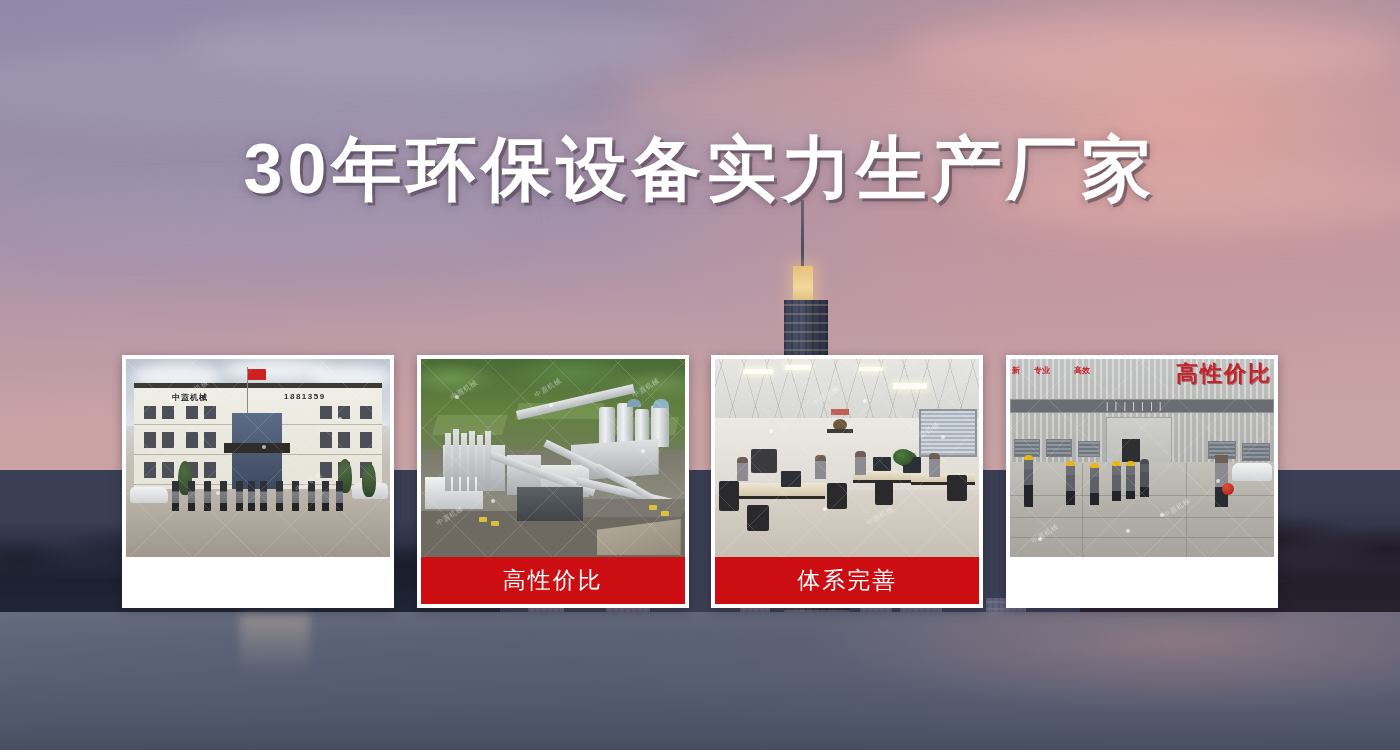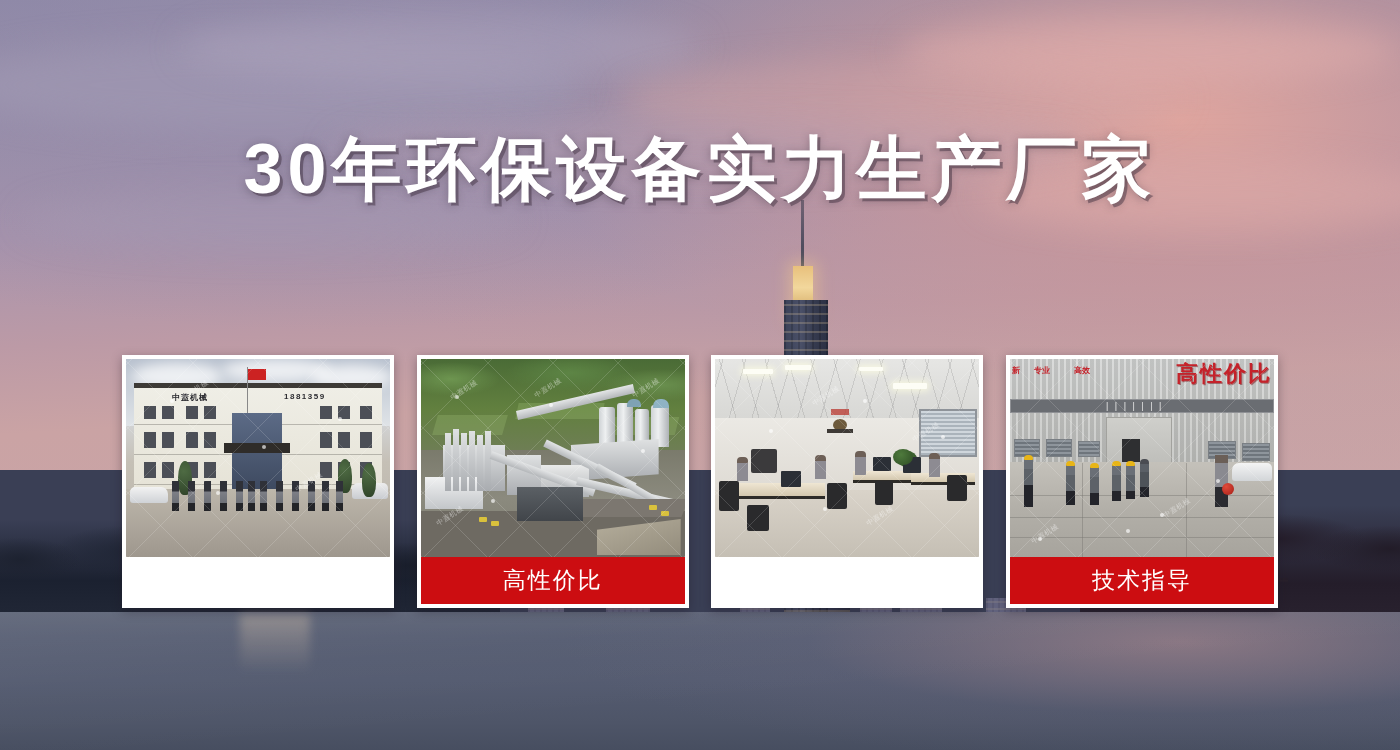--- a/index.html
+++ b/index.html
@@ -613,20 +613,21 @@
 
         <div class="wm"></div>
         <div class="wm-dot" style="left:54px;  top:70px;"></div>
         <div class="wm-dot" style="left:148px; top:40px;"></div>
         <div class="wm-dot" style="left:226px; top:76px;"></div>
         <div class="wm-dot" style="left:108px; top:148px;"></div>
         <div class="wm-logo" style="left:96px; top:32px;">中蓋机械</div>
         <div class="wm-logo" style="left:196px;top:68px;">中蓋机械</div>
         <div class="wm-logo" style="left:150px;top:152px;">中蓋机械</div>
       </div>
+      <div class="card-label">体系完善</div>
     </div>
 
     <div class="card">
       <div class="card-photo p4">
         <div class="p4-wall">
             <div class="p4-corrug"></div>
           </div>
         <div class="p4-bigsign">高性价比</div>
         <div class="p4-smallsign" style="left:2px;">新</div>
         <div class="p4-smallsign" style="left:24px;">专业</div>
@@ -666,18 +667,17 @@
         <div class="p4-redhat"></div>
 
         <div class="wm"></div>
         <div class="wm-dot" style="left:150px; top:154px;"></div>
         <div class="wm-dot" style="left:116px; top:170px;"></div>
         <div class="wm-dot" style="left:28px;  top:178px;"></div>
         <div class="wm-dot" style="left:206px; top:120px;"></div>
         <div class="wm-logo" style="left:20px; top:170px;">中蓋机械</div>
         <div class="wm-logo" style="left:152px;top:144px;">中蓋机械</div>
       </div>
-      <div class="card-label">技术指导</div>
     </div>
 
   </div>
 
 </div>
 
 </body></html>

